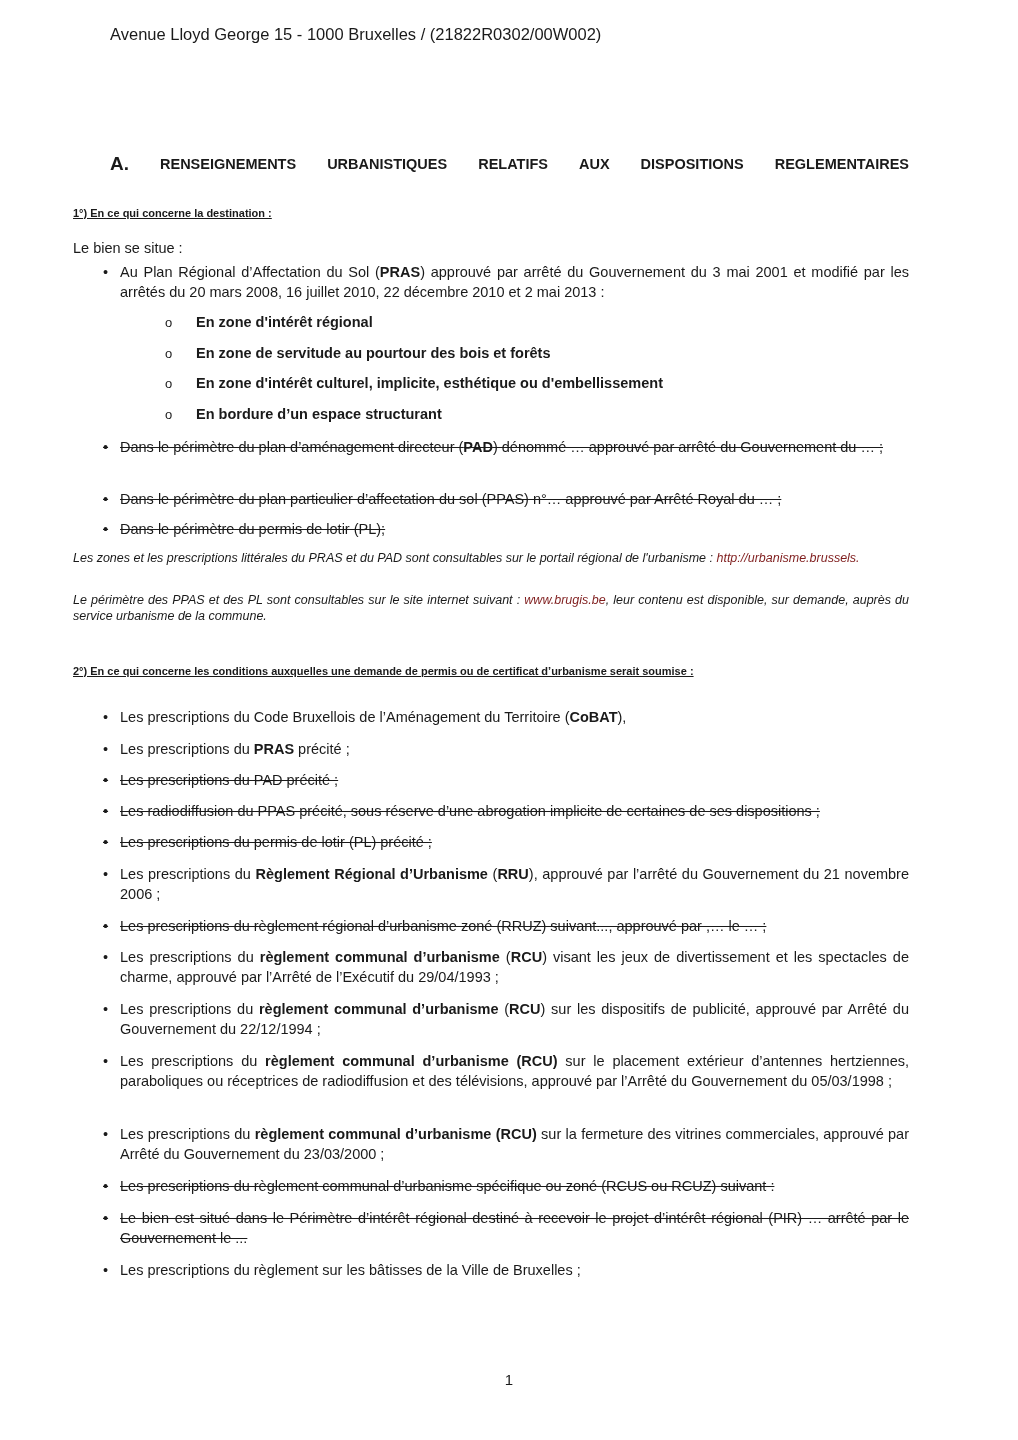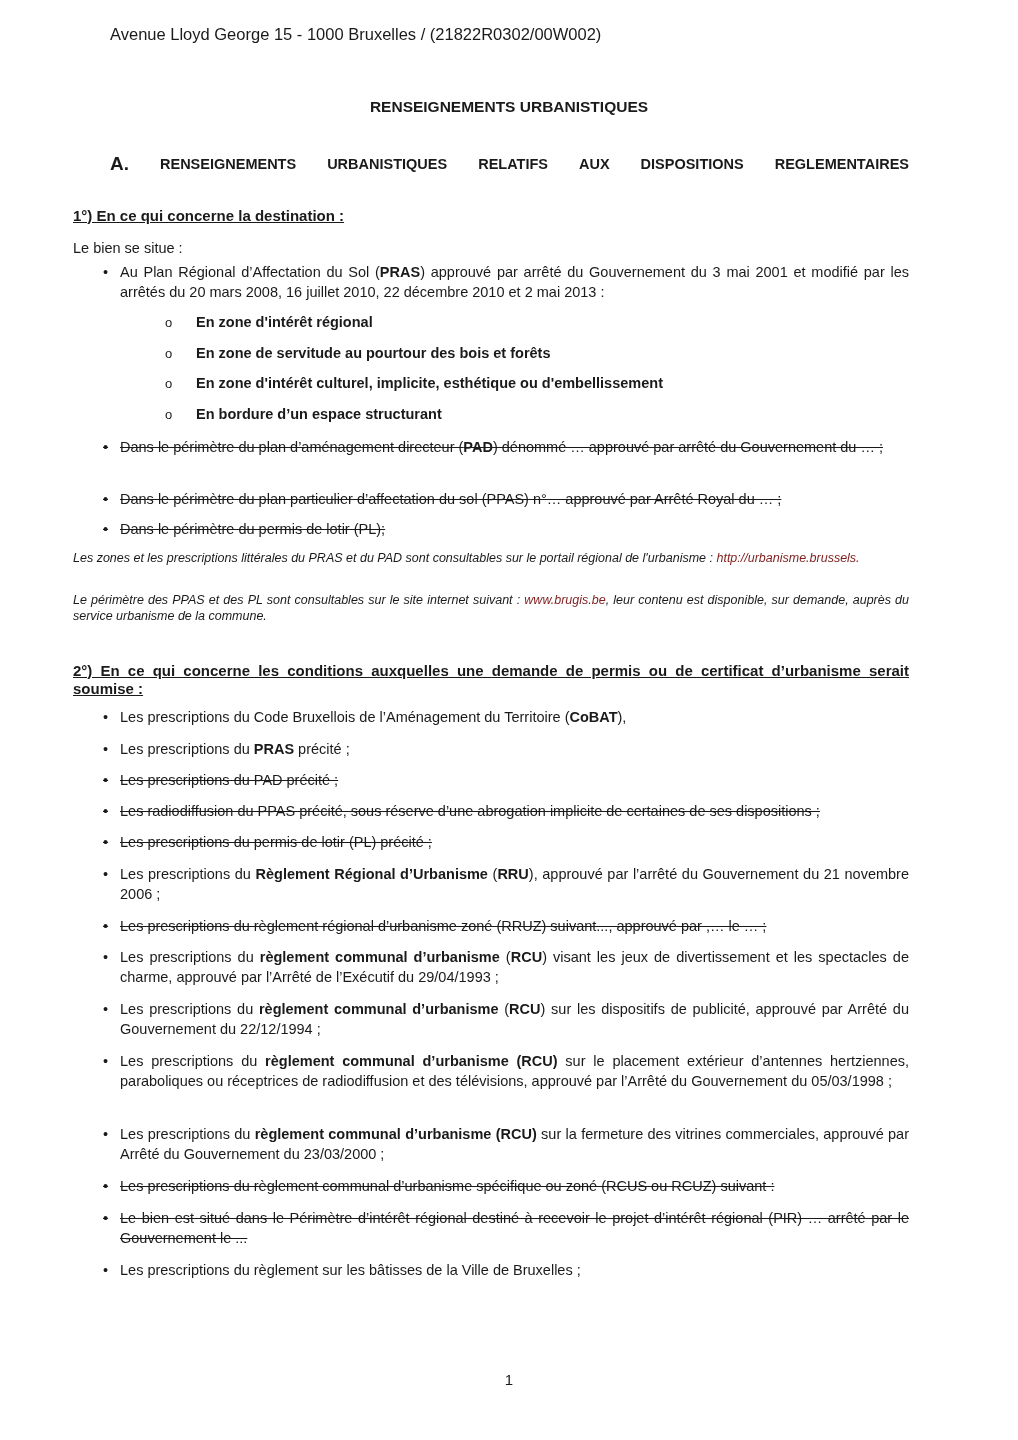--- a/index.html
+++ b/index.html
@@ -4,39 +4,38 @@
 <style>
   html, body { margin: 0; padding: 0; background: #ffffff; }
   body { width: 1018px; height: 1440px; position: relative; overflow: hidden;
          font-family: "Liberation Sans", sans-serif; color: #1a1a1a; font-size: 14.5px; }
   .page { position: absolute; left: 0; top: 0; width: 1018px; height: 1440px; }
   .header { position: absolute; left: 110px; top: 25px; font-size: 16.5px; font-weight: normal; }
   .doc-title { position: absolute; left: 0; width: 1018px; top: 98px; text-align: center; font-size: 15.5px; font-weight: bold; }
   .secA { position: absolute; left: 110px; top: 153px; width: 799px; font-size: 14.5px; font-weight: bold; line-height: 22px; }
   .secA .line1 { display: flex; justify-content: space-between; }
   .secA .letter { font-size: 19px; }
-  .h-under { position: absolute; font-weight: bold; text-decoration: underline; font-size: 15px; }
+  .h-under { position: absolute; font-weight: bold; text-decoration: underline; font-size: 11px; }
   .para { position: absolute; left: 73px; font-size: 14.5px; }
   .bullet { position: absolute; left: 103px; width: 806px; line-height: 20px; font-size: 14.5px; }
   .bullet .dot { position: absolute; left: 0; top: 0; width: 10px; }
   .bullet .txt { margin-left: 17px; text-align: justify; }
   .bullet.struck .txt, .bullet.struck .dot { text-decoration: line-through; }
   .sub { position: absolute; left: 165px; font-weight: bold; font-size: 14.5px; }
   .sub .circ { position: absolute; left: 0; font-weight: normal; font-size: 13px; top: 1px; }
   .sub .txt { margin-left: 31px; }
   .note { position: absolute; left: 73px; width: 836px; font-style: italic; font-size: 12.5px; line-height: 16px; text-align: justify; }
   .link { color: #7f1d1d; }
   .pagenum { position: absolute; left: 0; width: 1018px; top: 1371px; text-align: center; font-size: 15px; }
 </style>
 </head>
 <body>
 
 <div class="page">
   <div class="header">Avenue Lloyd George 15  -  1000 Bruxelles /  (21822R0302/00W002)</div>
-  <div class="doc-title">RENSEIGNEMENTS URBANISTIQUES</div>
 
   <div class="secA">
     <div class="line1">
       <span class="letter">A.</span>
       <span>RENSEIGNEMENTS</span>
       <span>URBANISTIQUES</span>
       <span>RELATIFS</span>
       <span>AUX</span>
       <span>DISPOSITIONS</span>
       <span>REGLEMENTAIRES</span>

